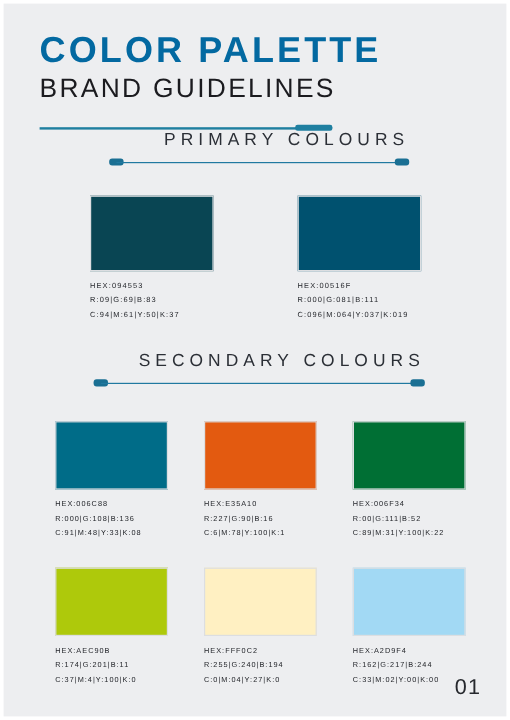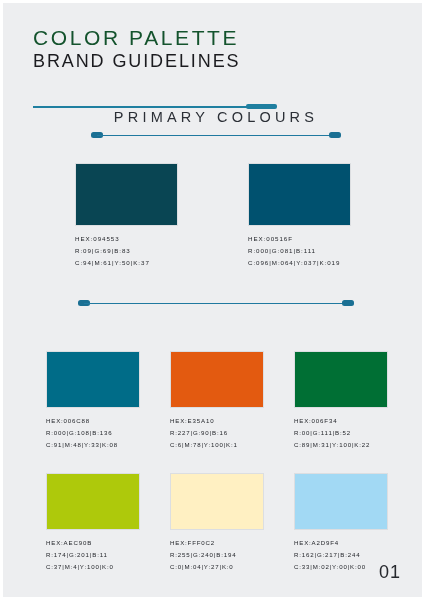--- a/index.html
+++ b/index.html
@@ -12,29 +12,29 @@
     position:relative;
     width:425px; height:600px;
     background:#edeef0;
     border:3px solid #ffffff;
     overflow:hidden;
   }
 
   
   .header { position:absolute; left:30px; top:24px; }
   .title-main {
-    font-size:21px;
-    font-weight:normal;
+    font-size:30px;
+    font-weight:bold;
     letter-spacing:2.6px;
-    color:#14532d;
+    color:#0369a1;
     line-height:1.05;
     white-space:nowrap;
   }
   .title-sub {
-    font-size:18px;
+    font-size:22px;
     font-weight:normal;
     letter-spacing:1.9px;
     color:#1b1b1f;
     line-height:1.2;
     margin-top:2px;
     white-space:nowrap;
   }
 
   
   .header-rule {
@@ -54,21 +54,21 @@
     border-radius:2px;
   }
 
   
   .section { position:absolute; }
   .section-title {
     font-size:14.5px;
     font-weight:normal;
     letter-spacing:4.2px;
     color:#2b2f36;
-    text-align:center;
+    text-align:right;
     white-space:nowrap;
   }
   .section-rule {
     position:relative;
     height:7px;
     margin-top:7px;
   }
   .section-rule .line {
     position:absolute; left:6px; right:6px; top:2.6px;
     height:1.7px;
@@ -155,20 +155,21 @@
       <span class="chip" style="background:#00516F"></span>
       <div class="specs">
         <div>HEX:00516F</div>
         <div>R:000|G:081|B:111</div>
         <div>C:096|M:064|Y:037|K:019</div>
       </div>
     </div>
   </div>
 
   <div class="section" id="secondary-section">
+    <div class="section-title">SECONDARY COLOURS</div>
     <div class="section-rule">
       <div class="dot left" style="background: rgb(26, 111, 147);"></div>
       <div class="line"></div>
       <div class="dot right" style="background: rgb(26, 111, 147);"></div>
     </div>
   </div>
 
   <div class="swatch-row" id="secondary-row-1">
     <div class="swatch secondary">
       <span class="chip" style="background:#006C88"></span>

